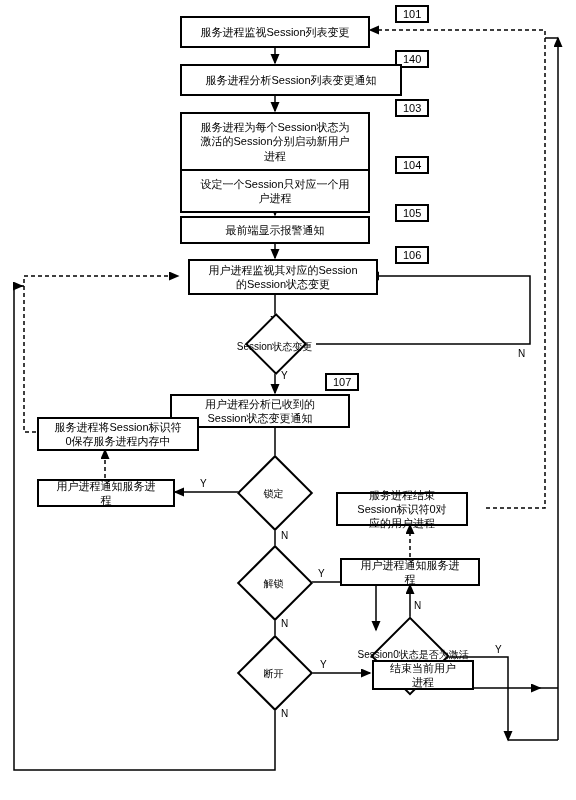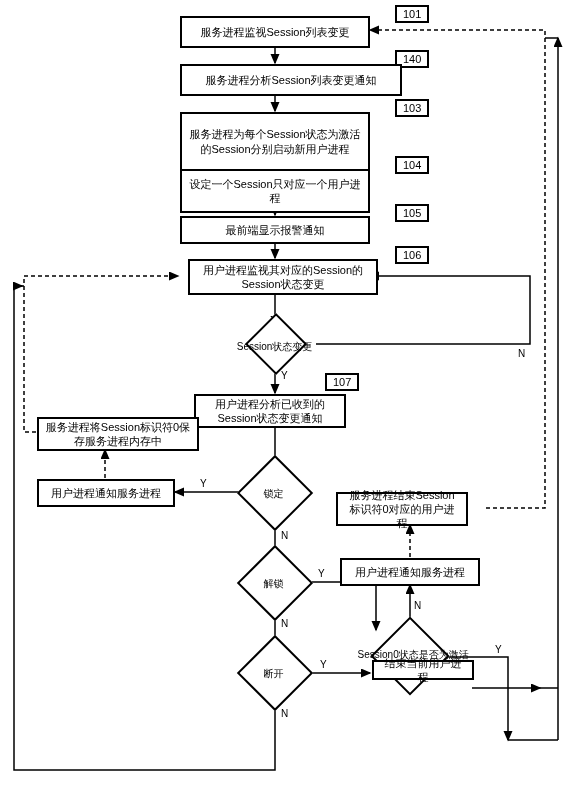--- a/index.html
+++ b/index.html
@@ -1,17 +1,17 @@
 <!DOCTYPE html>
 <html><head>
 <meta charset="utf-8">
 <style>
 *{box-sizing:border-box;margin:0;padding:0}
 body{font-family:"Microsoft YaHei",SimSun,sans-serif;font-size:11px;background:#fff;width:576px;height:800px;position:relative}
-.box{position:absolute;border:2px solid #000;background:#fff;display:flex;align-items:center;justify-content:center;text-align:center;padding:4px 6px;line-height:1.3}
+.box{position:absolute;border:2px solid #000;background:#fff;display:flex;align-items:center;justify-content:center;text-align:center;padding:4px 14px;line-height:1.3}
 .label{position:absolute;border:2px solid #000;background:#fff;padding:1px 6px;font-size:11px}
 .diamond{position:absolute;border:2px solid #000;background:#fff;transform:rotate(45deg)}
 .diamond span{position:absolute;transform:rotate(-45deg);width:100%;text-align:center;font-size:10px;white-space:nowrap}
 .txt{position:absolute;font-size:10px}
 svg{position:absolute;top:0;left:0;width:576px;height:800px;pointer-events:none}
 line,polyline{stroke:#000;stroke-width:1.5;fill:none}
 line.dashed,polyline.dashed{stroke-dasharray:4 3}
 .arrow{marker-end:url(#ah)}
 </style>
 </head>
@@ -59,21 +59,21 @@
 <div class="label" style="left:395px;top:204px">105</div>
 <div class="label" style="left:395px;top:246px">106</div>
 <div class="label" style="left:325px;top:373px">107</div>
 
 <div class="box" style="left:180px;top:16px;width:190px;height:32px">服务进程监视Session列表变更</div>
 <div class="box" style="left:180px;top:64px;width:222px;height:32px">服务进程分析Session列表变更通知</div>
 <div class="box" style="left:180px;top:112px;width:190px;height:59px">服务进程为每个Session状态为激活的Session分别启动新用户进程</div>
 <div class="box" style="left:180px;top:169px;width:190px;height:44px">设定一个Session只对应一个用户进程</div>
 <div class="box" style="left:180px;top:216px;width:190px;height:28px">最前端显示报警通知</div>
 <div class="box" style="left:188px;top:259px;width:190px;height:36px">用户进程监视其对应的Session的Session状态变更</div>
-<div class="box" style="left:194px;top:394px;width:152px;height:34px">用户进程分析已收到的Session状态变更通知</div>
+<div class="box" style="left:170px;top:394px;width:180px;height:34px">用户进程分析已收到的Session状态变更通知</div>
 
 <div class="diamond" style="left:254px;top:322px;width:44px;height:44px">
     <span style="left:-34px;top:16px;width:110px">Session状态变更</span>
   </div>
 <div class="diamond" style="left:248px;top:466px;width:54px;height:54px">
     <span style="left:0;top:20px">锁定</span>
   </div>
 <div class="diamond" style="left:248px;top:556px;width:54px;height:54px">
     <span style="left:0;top:20px">解锁</span>
   </div>
@@ -82,21 +82,21 @@
   </div>
 <div class="diamond" style="left:382px;top:628px;width:56px;height:56px">
     <span style="left:-30px;top:16px;width:115px">Session0状态是否为激活</span>
   </div>
 
 <div class="box" style="left:37px;top:479px;width:138px;height:28px">用户进程通知服务进程</div>
 <div class="box" style="left:37px;top:417px;width:162px;height:34px">服务进程将Session标识符0保存服务进程内存中</div>
 
 <div class="box" style="left:340px;top:558px;width:140px;height:28px">用户进程通知服务进程</div>
 <div class="box" style="left:336px;top:492px;width:132px;height:34px">服务进程结束Session标识符0对应的用户进程</div>
-<div class="box" style="left:372px;top:660px;width:102px;height:20px">结束当前用户进程</div>
+<div class="box" style="left:372px;top:660px;width:102px;height:30px">结束当前用户进程</div>
 
 <div class="txt" style="left:281px;top:370px">Y</div>
 <div class="txt" style="left:518px;top:348px">N</div>
 <div class="txt" style="left:200px;top:478px">Y</div>
 <div class="txt" style="left:281px;top:530px">N</div>
 <div class="txt" style="left:318px;top:568px">Y</div>
 <div class="txt" style="left:281px;top:618px">N</div>
 <div class="txt" style="left:320px;top:659px">Y</div>
 <div class="txt" style="left:281px;top:708px">N</div>
 <div class="txt" style="left:414px;top:600px">N</div>

